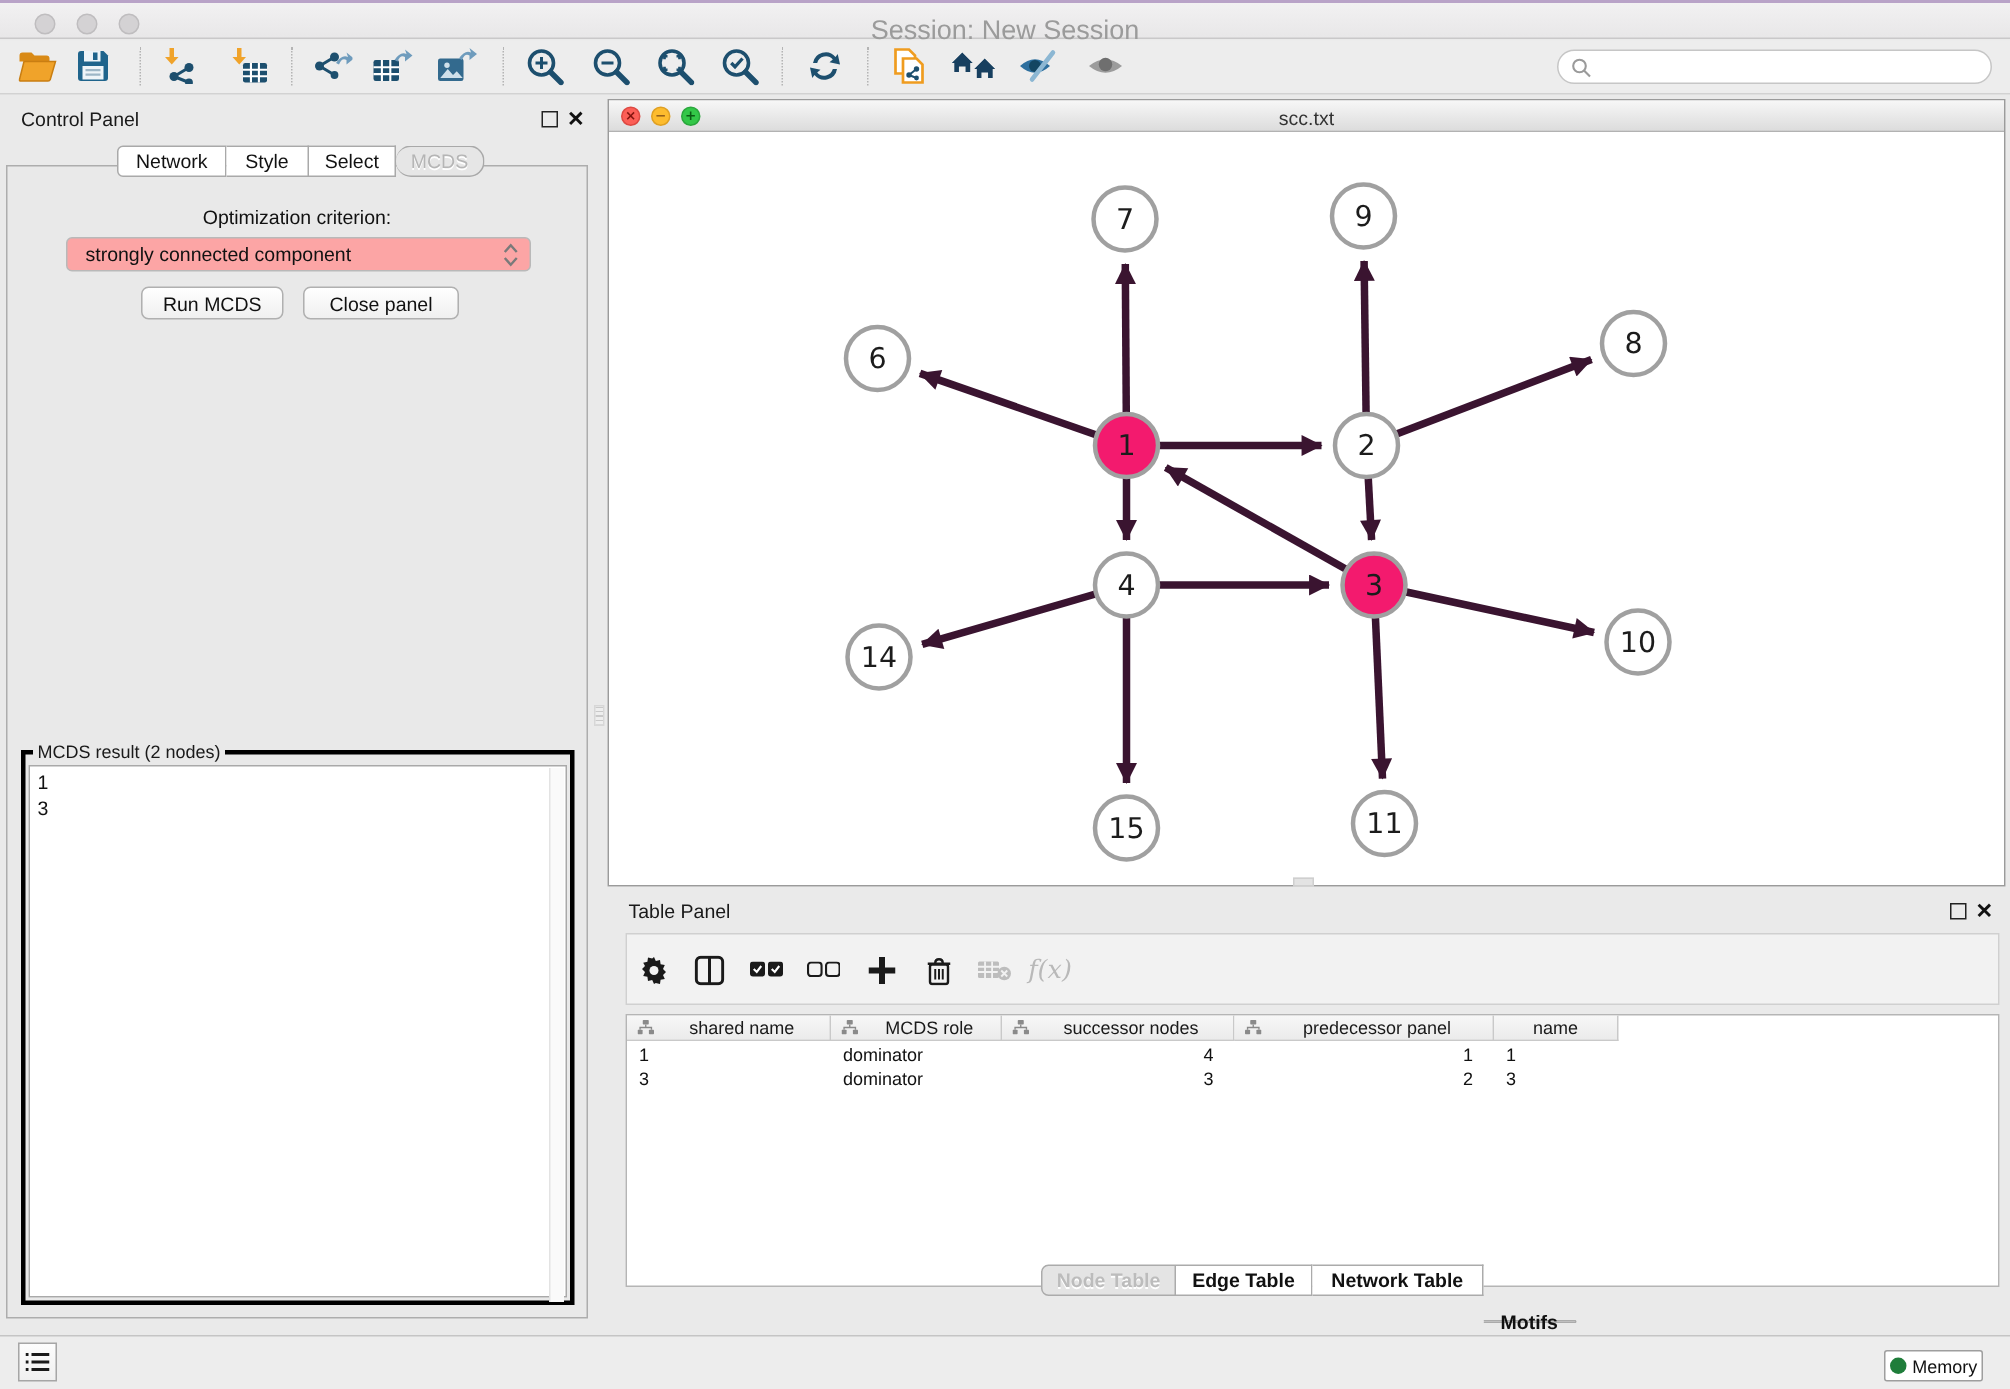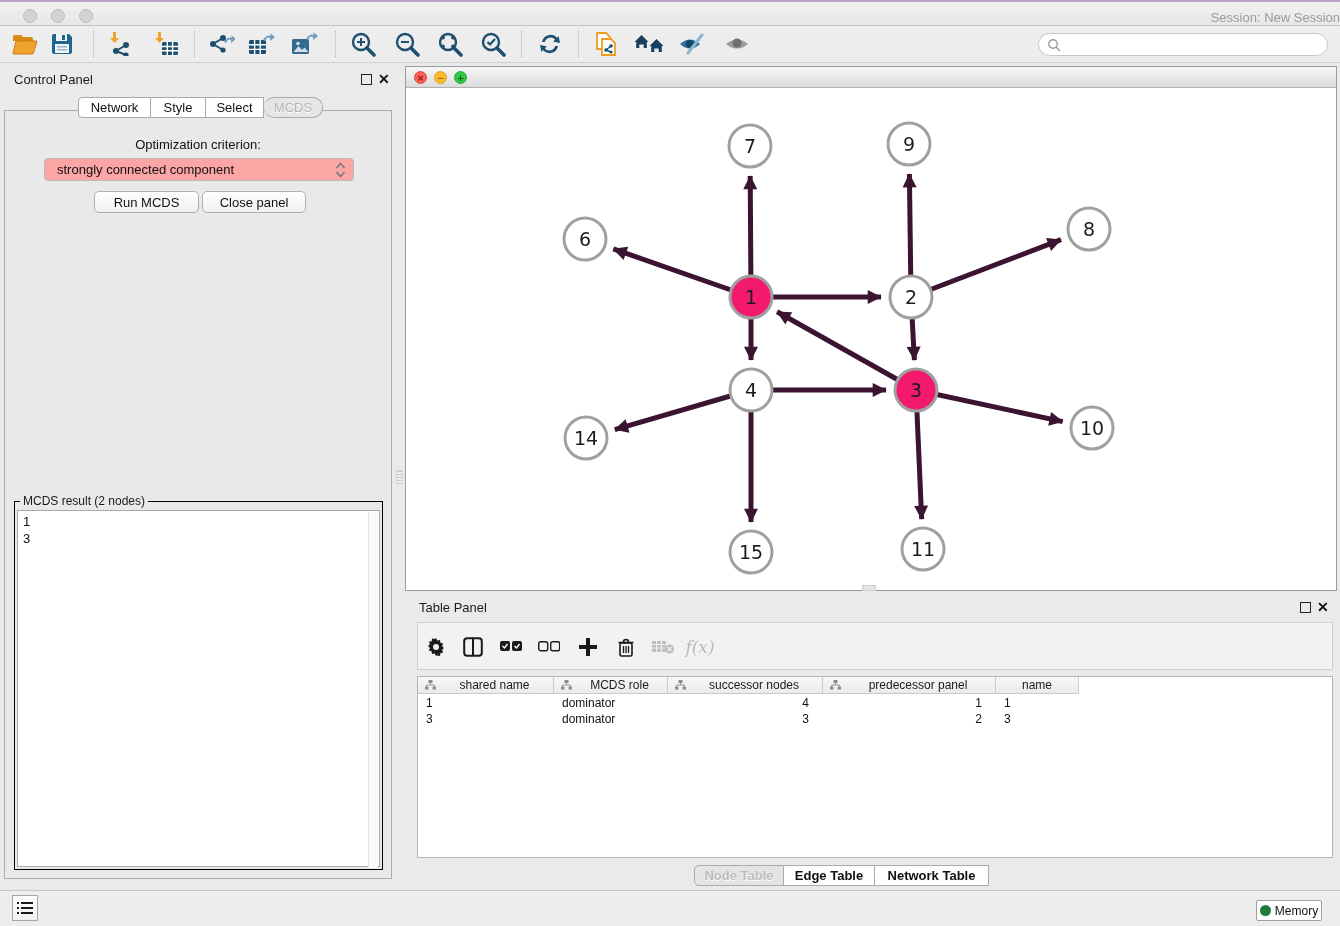--- a/index.html
+++ b/index.html
@@ -4,21 +4,21 @@
 <style>
 * { box-sizing:border-box; margin:0; padding:0; }
 html,body { width:1340px; height:926px; }
 body { font-family:"Liberation Sans", sans-serif; background:#eaeaea; position:relative; overflow:hidden; }
 .abs { position:absolute; }
 
 
 #top-accent { left:0; top:0; width:1340px; height:2px; background:#b9a3c8; }
 #titlebar { left:0; top:2px; width:1340px; height:24px; background:linear-gradient(#f2f1f2,#e8e7e8); border-bottom:1px solid #c9c8c9; }
 .tl-dot { position:absolute; top:7px; width:14px; height:14px; border-radius:50%; background:#d4d2d4; border:1px solid #bfbdbf; }
-#win-title { width:100%; text-align:right; top:8px; font-size:13px; color:#9b9b9b; }
+#win-title { width:100%; text-align:center; top:8px; font-size:18px; color:#9b9b9b; }
 
 #toolbar { left:0; top:27px; width:1340px; height:36px; background:#ededed; border-bottom:1px solid #d2d2d2; }
 .tbi { position:absolute; top:30px; height:28px; width:30px; transform:translateX(-50%); display:flex; align-items:center; justify-content:center; }
 .tbdiv { position:absolute; top:31px; height:26px; border-left:1px dotted #b4b4b4; }
 #search-box { left:1038px; top:33px; width:290px; height:23px; background:#fff; border:1px solid #c6c6c6; border-radius:12px; display:flex; align-items:center; padding-left:8px; }
 
 
 #cp-title { left:14px; top:72px; font-size:13px; color:#1a1a1a; }
 #cp-float { left:361px; top:74px; width:11px; height:11px; border:1.5px solid #222; }
 #cp-close { left:378px; top:71px; font-size:14px; font-weight:bold; color:#111; }
@@ -26,21 +26,21 @@
 .tabrow { position:absolute; top:97px; height:21px; display:flex; }
 .tab { border:1px solid #a9a9a9; border-left:none; background:#fff; font-size:13px; color:#111; display:flex; align-items:center; justify-content:center; }
 .tab:first-child { border-left:1px solid #a9a9a9; border-radius:4px 0 0 4px; }
 .tab:last-child { border-radius:0 4px 4px 0; }
 .tab.disabled { background:#e6e6e6; color:#b5b5b5; text-shadow:0 1px 0 #fff;border-radius:10px; }
 #opt-label { left:4px; top:137px; width:388px; text-align:center; font-size:13px; color:#111; }
 #criterion-select { left:44px; top:158px; width:310px; height:23px; background:#fca5a5; border:1px solid #b9b9b9; border-radius:4px; font-size:13px; color:#111; display:flex; align-items:center; padding-left:12px; }
 .stepper { position:absolute; right:6px; top:2px; width:13px; height:18px; }
 .btn { position:absolute; height:22px; background:linear-gradient(#ffffff,#f0f0f0); border:1px solid #b0b0b0; border-radius:5px; font-size:13px; color:#111; display:flex; align-items:center; justify-content:center; }
 #result-group { left:14px; top:494px; width:369px; height:376px; }
-#result-group fieldset { border:1px solid #000000; width:100%; height:100%; padding:2px; }
+#result-group fieldset { border:3px solid #000000; width:100%; height:100%; padding:2px; }
 #result-group legend { font-size:12px; color:#1a1a1a; padding:0 3px; margin-left:3px; }
 #result-list { width:100%; height:100%; background:#fff; border:1px solid #a9a9a9; font-size:13px; color:#111; padding:2px 0 0 5px; line-height:17px; position:relative; }
 #result-scroll { position:absolute; right:1px; top:1px; width:10px; height:356px; background:#fafafa; border-left:1px solid #e3e3e3; }
 
 
 .vgrip { width:7px; height:14px; background:repeating-linear-gradient(#c9c9c9 0 1px, transparent 1px 3px); border:1px solid #d7d7d7; background-color:#eee; }
 .hgrip { width:14px; height:6px; background-color:#e3e3e3; border:1px solid #cfcfcf; }
 
 
 #net-win { left:405px; top:66px; width:932px; height:525px; border:1px solid #9b9b9b; background:#fff; }
@@ -57,21 +57,21 @@
 .tpi { position:absolute; top:634px; height:26px; width:30px; transform:translateX(-50%); display:flex; align-items:center; justify-content:center; }
 #fx-icon { font-family:"DejaVu Serif", serif; font-style:italic; font-size:17px; color:#b9b9b9; }
 #tp-table { left:417px; top:676px; width:916px; height:182px; background:#fff; border:1px solid #b5b5b5; overflow:hidden; }
 #thead { display:flex; height:17px; }
 .th { background:linear-gradient(#f7f7f7,#ebebeb); border-right:1px solid #c9c9c9; border-bottom:1px solid #c9c9c9; display:flex; align-items:center; font-size:12px; color:#1a1a1a; position:relative; }
 .th .lbl { flex:1; text-align:center; }
 .th svg { margin-left:7px; }
 .trow { display:flex; height:16px; font-size:12px; color:#111; }
 .td { padding-top:2px; }
 .td.l { padding-left:8px; } .td.r { text-align:right; padding-right:14px; }
-#tp-tabs { position:absolute; top:865px; left:694px; height:21px; display:flex; }
+#tp-tabs { position:absolute; top:843px; left:694px; height:21px; display:flex; }
 .btab { border:1px solid #ababab; border-left:none; background:#fff; font-size:13px; font-weight:600; color:#111; display:flex; align-items:center; justify-content:center; }
 .btab:first-child { border-left:1px solid #ababab; border-radius:5px 0 0 5px; }
 .btab:last-child { border-radius:0 5px 5px 0; }
 .btab.disabled { background:#e4e4e4; color:#bcbcbc; text-shadow:0 1px 0 #fff; }
 
 
 #statusbar { left:0; top:890px; width:1340px; height:36px; background:#ededed; border-top:1px solid #c5c5c5; }
 #list-btn { left:12px; top:895px; width:26px; height:26px; border:1px solid #a6a6a6; background:linear-gradient(#fdfdfd,#f0f0f0); display:flex; align-items:center; justify-content:center; }
 #memory-btn { left:1256px; top:900px; width:66px; height:21px; border:1px solid #9e9e9e; background:#fff; border-radius:2px; display:flex; align-items:center; justify-content:center; gap:4px; font-size:12px; color:#111; }
 #memory-dot { width:11px; height:11px; border-radius:50%; background:#1f7d3a; }
@@ -242,39 +242,40 @@
 <div id="opt-label" class="abs">Optimization criterion:</div>
 <div id="criterion-select" class="abs">
   <span>strongly connected component</span>
   <span class="stepper">
     <svg width="13" height="18" viewBox="0 0 13 18">
         <path d="M2.5 7 L6.5 2.5 L10.5 7" fill="none" stroke="#7a7a7a" stroke-width="1.6"></path>
         <path d="M2.5 11 L6.5 15.5 L10.5 11" fill="none" stroke="#7a7a7a" stroke-width="1.6"></path>
       </svg>
   </span>
 </div>
-<div class="btn" style="left:94px; top:191px; width:105px;">Run MCDS</div>
+<div class="btn" style="left:94px; top:191px; width:95px;">Run MCDS</div>
 <div class="btn" style="left:202px; top:191px; width:104px;text-align:right;">Close panel</div>
 <div id="result-group" class="abs">
   <fieldset>
     <legend>MCDS result (2 nodes)</legend>
     <div id="result-list">
         <div>1</div>
         <div>3</div>
         <div id="result-scroll"></div>
       </div>
   </fieldset>
 </div>
 <div class="vgrip abs" style="left:396px; top:470px;"></div>
 
 <div id="net-win" class="abs">
   <div id="net-titlebar">
     <span class="mac-dot" style="left:8px; background:#fc5f57; border:1px solid #dd4942; color:#84150f;">×</span>
     <span class="mac-dot" style="left:28px; background:#fdbc2e; border:1px solid #dfa023; color:#96611a;">−</span>
     <span class="mac-dot" style="left:48px; background:#33c748; border:1px solid #2aa73c; color:#0a5d14;">+</span>
+    <div id="net-title">scc.txt</div>
   </div>
   <svg id="graph" width="930" height="502">
       <defs>
         <marker id="arrow" viewBox="0 0 10 10" refX="9.5" refY="5" markerWidth="3.1" markerHeight="2.8" orient="auto">
           <path d="M0,0 L10,5 L0,10 z" fill="#3a1430"></path>
         </marker>
       </defs>
       <line x1="345" y1="209" x2="344.19867114010435" y2="87.99934215575551" stroke="#3a1430" stroke-width="5" marker-end="url(#arrow)"></line>
       <line x1="345" y1="209" x2="207.3210662636118" y2="160.8953123089728" stroke="#3a1430" stroke-width="5" marker-end="url(#arrow)"></line>
       <line x1="345" y1="209" x2="475" y2="209" stroke="#3a1430" stroke-width="5" marker-end="url(#arrow)"></line>

